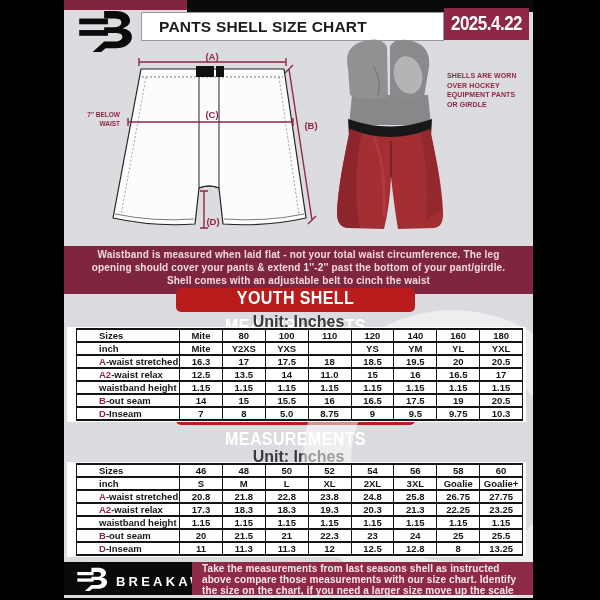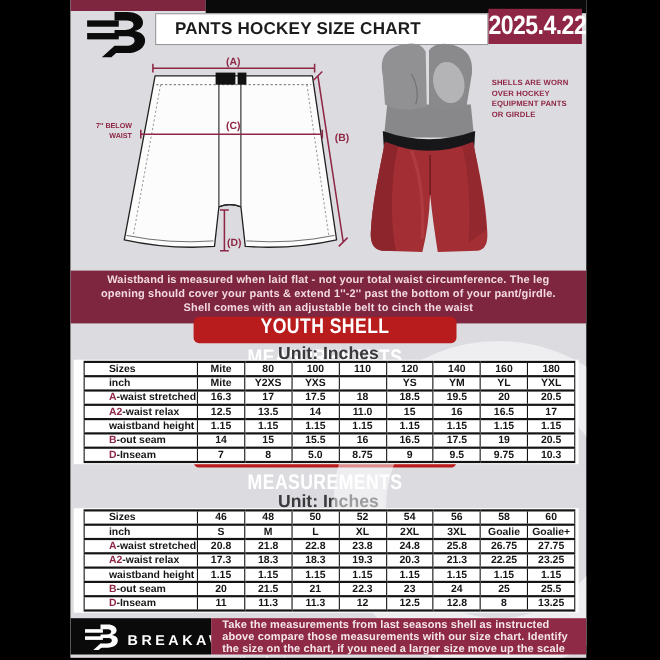--- a/index.html
+++ b/index.html
@@ -12,21 +12,21 @@
   
   .strip-maroon { position:absolute; left:0; top:0; width:123px; height:10px; background:#7e2540; }
   .strip-black  { position:absolute; left:123px; top:0; width:346px; height:12px; background:#0a0a0a; }
   .logo-box { position:absolute; left:14px; top:8px; width:58px; height:46px; }
   .title-box { position:absolute; left:77px; top:12px; width:303px; height:29px;
                background:#fff; border:1px solid #979799; line-height:27px;
                padding-left:17px; font-size:15.5px; font-weight:bold; color:#1c1c1c;
                letter-spacing:.2px; }
   .date-box { position:absolute; left:380px; top:8px; width:85px; height:32px;
               background:#8e2745; color:#fff; text-align:center; line-height:32px;
-              font-size:21px; font-weight:bold; letter-spacing:-.5px;
+              font-size:17px; font-weight:bold; letter-spacing:-.5px;
               font-family:"Liberation Sans",sans-serif; }
   .date-box span{ display:inline-block; transform:scaleY(1.15); }
 
   
   .diagram { position:absolute; left:18px; top:50px; width:250px; height:185px; }
   .dlabel { position:absolute; width:30px; text-align:center; color:#8e2745;
             font-size:9.5px; font-weight:bold; }
   .waist-note { position:absolute; left:0; top:61px; width:38px; text-align:right;
                 color:#8e2745; font-size:6.5px; font-weight:bold; line-height:8.5px; }
 
@@ -85,21 +85,21 @@
     <svg width="58" height="46" viewBox="0 0 60 48">
       <g fill="#0b0b0b">
         <rect x="1" y="11" width="30" height="6"></rect>
         <rect x="1" y="23" width="30" height="6"></rect>
         <path d="M27,3 h12 c9,0 15,4 15,10 c0,4 -3,7 -8,8 c6,1 10,4 10,9 c0,7 -7,12 -17,12 h-12 v-7 h11 c5,0 8,-2 8,-5 c0,-3 -3,-4 -8,-4 h-11 v-6 h10 c5,0 8,-2 8,-5 c0,-3 -3,-4 -8,-4 h-10 z"></path>
         <path d="M27,35 l-12,11 h9 l9,-8 z"></path>
       </g>
     </svg>
   </div>
 
-  <div class="title-box">PANTS HOCKEY SIZE CHART</div>
+  <div class="title-box">PANTS SHELL SIZE CHART</div>
   <div class="date-box">
     <span>2025.4.22</span>
   </div>
 
   <div class="diagram">
     <svg width="250" height="185" viewBox="0 0 250 185">
 
       <path d="M59,19 L202,19 L224,168 Q184,177 141,174 L137,138 Q127,134 117,138 L113,174 Q72,177 31,168 Z" fill="#fcfcfc" stroke="#222" stroke-width="1.2" stroke-linejoin="round"></path>
 
       <path d="M117,19 V138 M137,19 V138 M117,138 Q127,134 137,138" fill="none" stroke="#222" stroke-width="1"></path>

